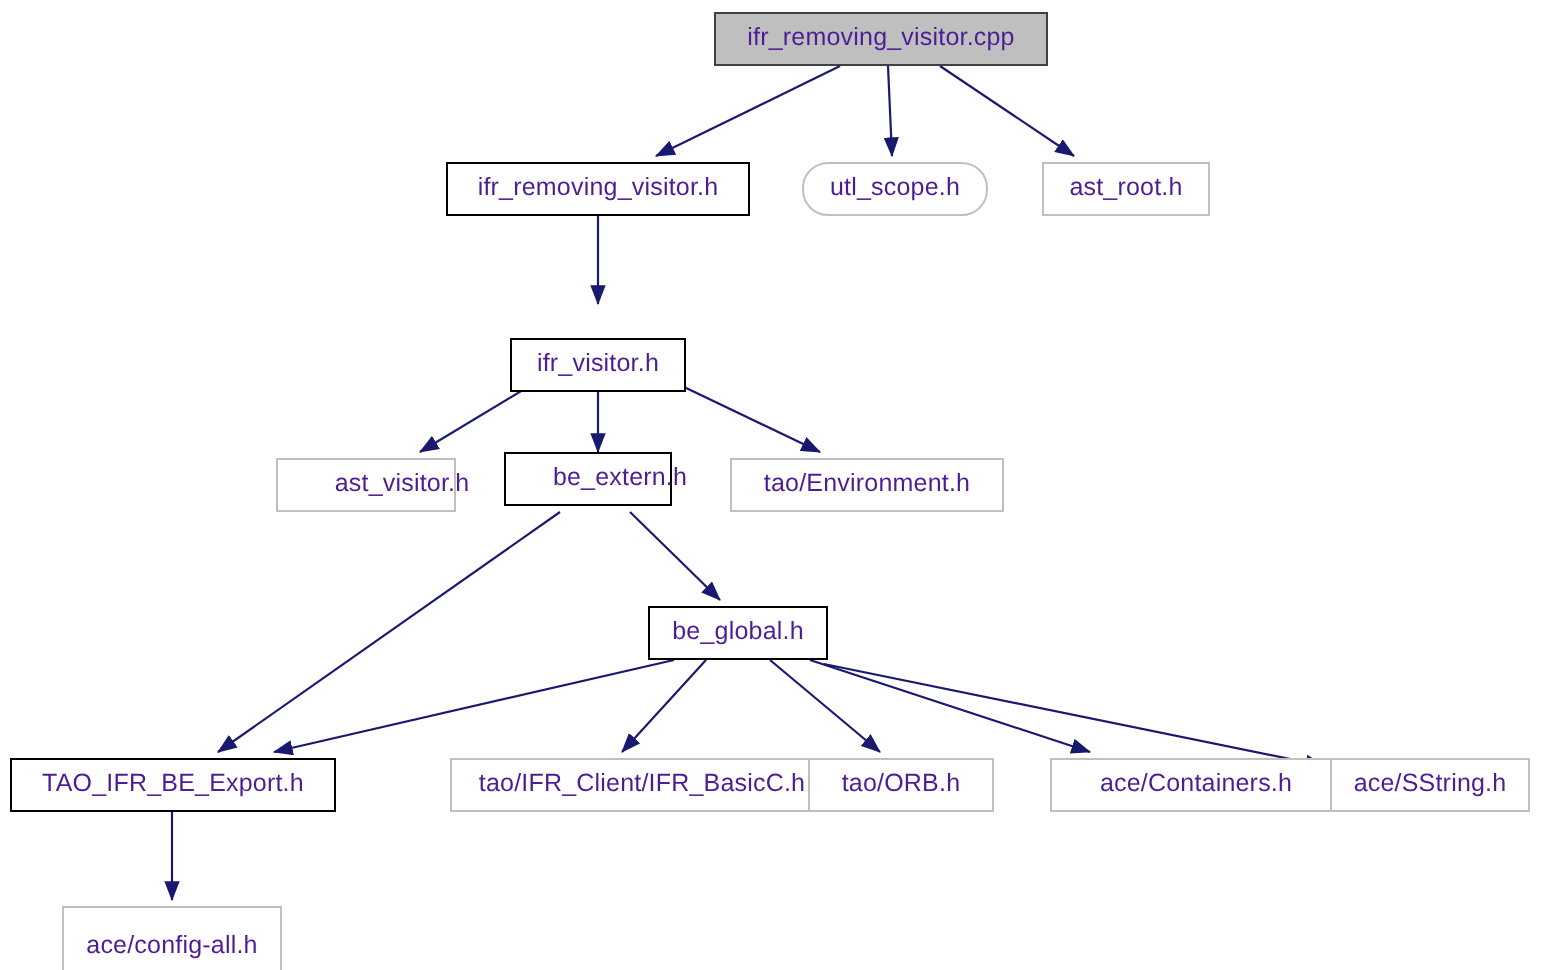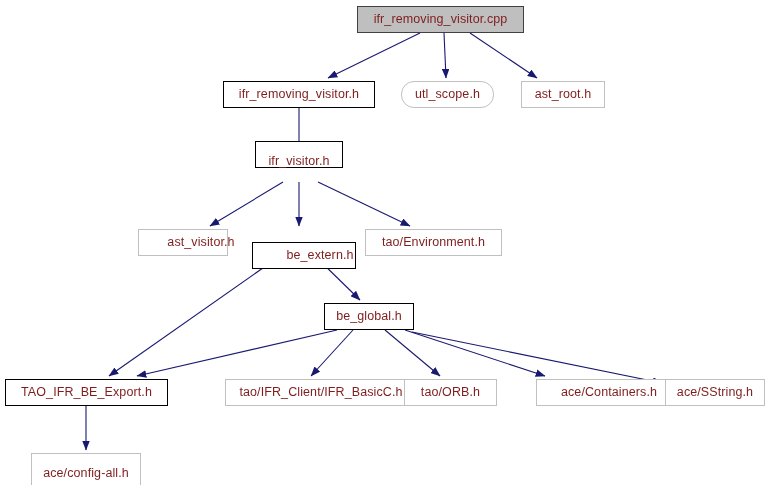--- a/index.html
+++ b/index.html
@@ -28,21 +28,21 @@
   }
   .node {
     position: absolute;
     box-sizing: border-box;
     display: flex;
     align-items: center;
     justify-content: center;
     background: #ffffff;
     border: 1px solid #c0c0c0;
     font-size: 12.5px;
-    color: #7f1d1d;
+    color: #4c1d95;
     letter-spacing: 0.1px;
     white-space: nowrap;
     line-height: 1;
     z-index: 2;
   }
   .node.strong {
     border: 1.6px solid #000000;
   }
   .node.root {
     background: #bfbfbf;
@@ -88,45 +88,45 @@
       </div>
       <div class="node strong" style="left: 223px; top: 81px; width: 152px; height: 27px;">
         <span class="label">ifr_removing_visitor.h</span>
       </div>
       <div class="node" style="left: 401px; top: 81px; width: 93px; height: 27px; border-radius: 13px;">
         <span class="label">utl_scope.h</span>
       </div>
       <div class="node" style="left: 521px; top: 81px; width: 84px; height: 27px;">
         <span class="label">ast_root.h</span>
       </div>
-      <div class="node strong" style="left: 255px; top: 141px; width: 88px; height: 27px; align-items: flex-end;">
+      <div class="node strong" style="left: 255px; top: 169px; width: 88px; height: 27px;">
         <span class="label">ifr_visitor.h</span>
       </div>
       <div class="node" style="left: 138px; top: 229px; width: 90px; height: 27px; padding-left: 36px;">
         <span class="label">ast_visitor.h</span>
       </div>
-      <div class="node strong" style="left: 252px; top: 242px; width: 104px; height: 27px; padding-left: 32px;">
+      <div class="node strong" style="left: 252px; top: 226px; width: 84px; height: 27px; padding-left: 32px;">
         <span class="label">be_extern.h</span>
       </div>
       <div class="node" style="left: 365px; top: 229px; width: 137px; height: 27px;">
         <span class="label">tao/Environment.h</span>
       </div>
       <div class="node strong" style="left: 324px; top: 303px; width: 90px; height: 27px;">
         <span class="label">be_global.h</span>
       </div>
       <div class="node strong" style="left: 5px; top: 379px; width: 163px; height: 27px;">
         <span class="label">TAO_IFR_BE_Export.h</span>
       </div>
       <div class="node" style="left: 189px; top: 379px; width: 192px; height: 27px; margin-left: 36px;">
         <span class="label">tao/IFR_Client/IFR_BasicC.h</span>
       </div>
       <div class="node" style="left: 404px; top: 379px; width: 93px; height: 27px;">
         <span class="label">tao/ORB.h</span>
       </div>
-      <div class="node" style="left: 536px; top: 379px; width: 146px; height: 27px;">
+      <div class="node" style="left: 525px; top: 379px; width: 146px; height: 27px;">
         <span class="label">ace/Containers.h</span>
       </div>
       <div class="node" style="left: 665px; top: 379px; width: 100px; height: 27px;">
         <span class="label">ace/SString.h</span>
       </div>
       <div class="node" style="left: 31px; top: 453px; width: 110px; height: 40px;">
         <span class="label">ace/config-all.h</span>
       </div>
     </div>
 </div>

